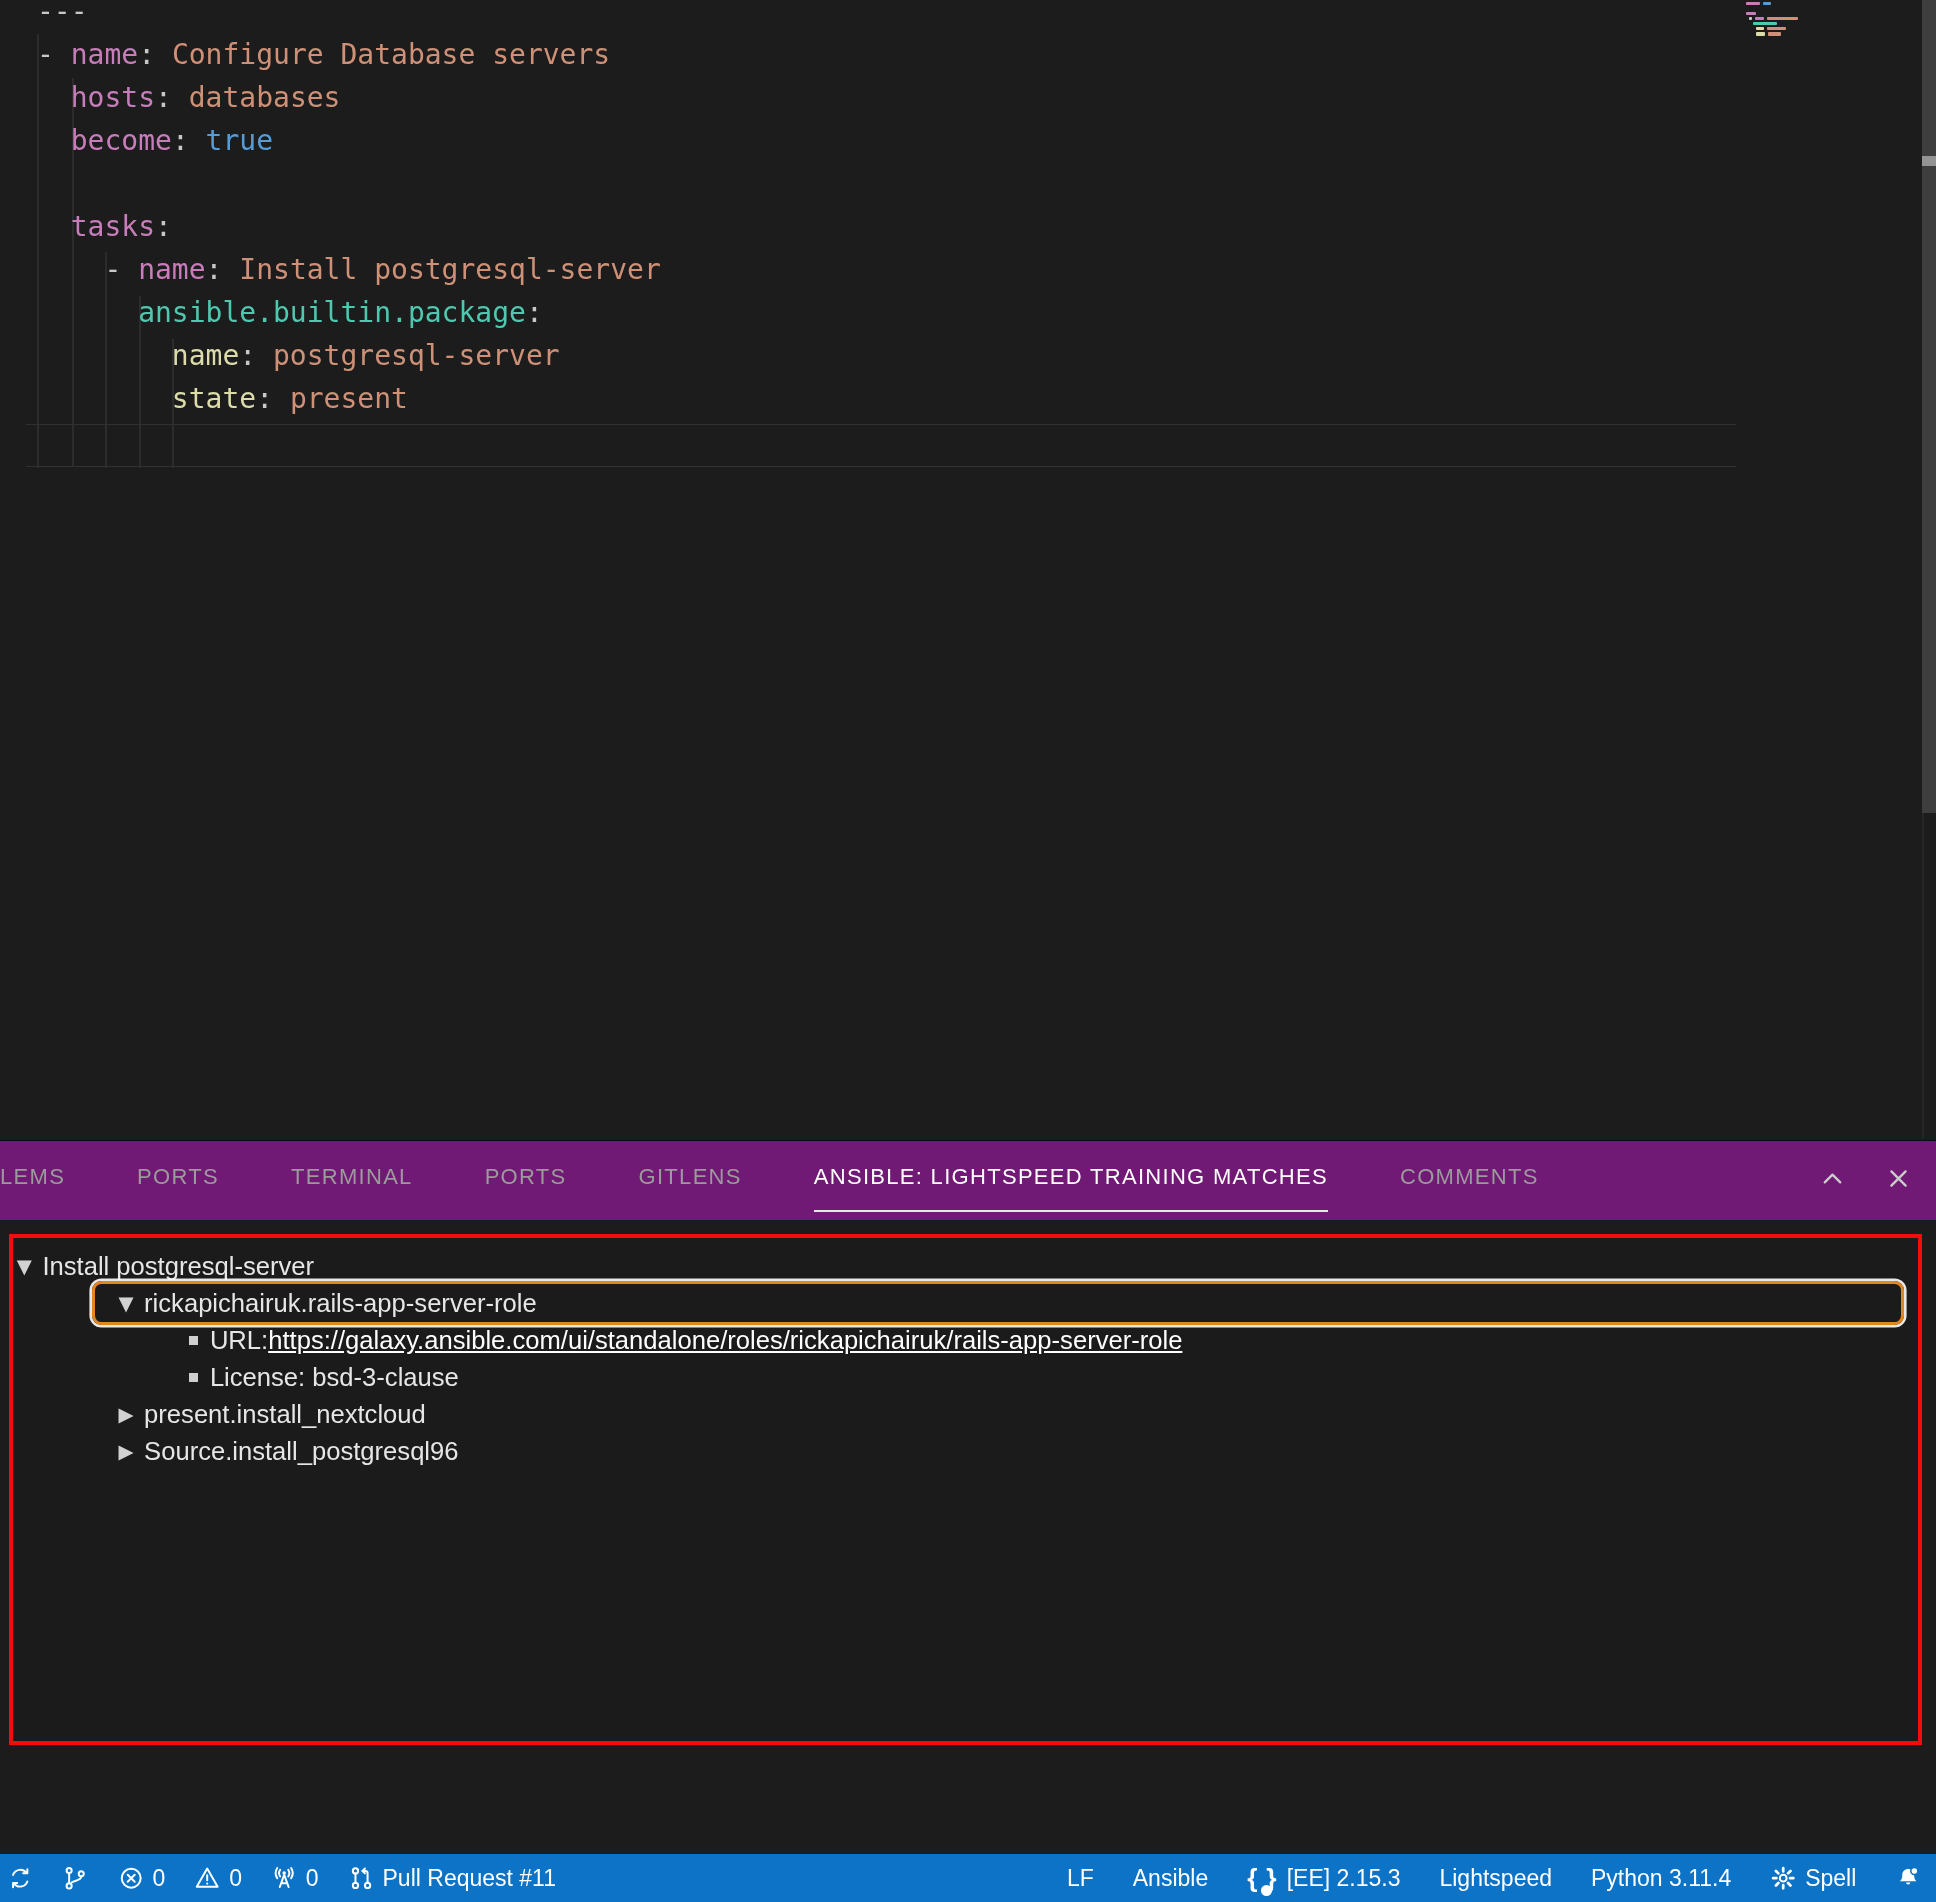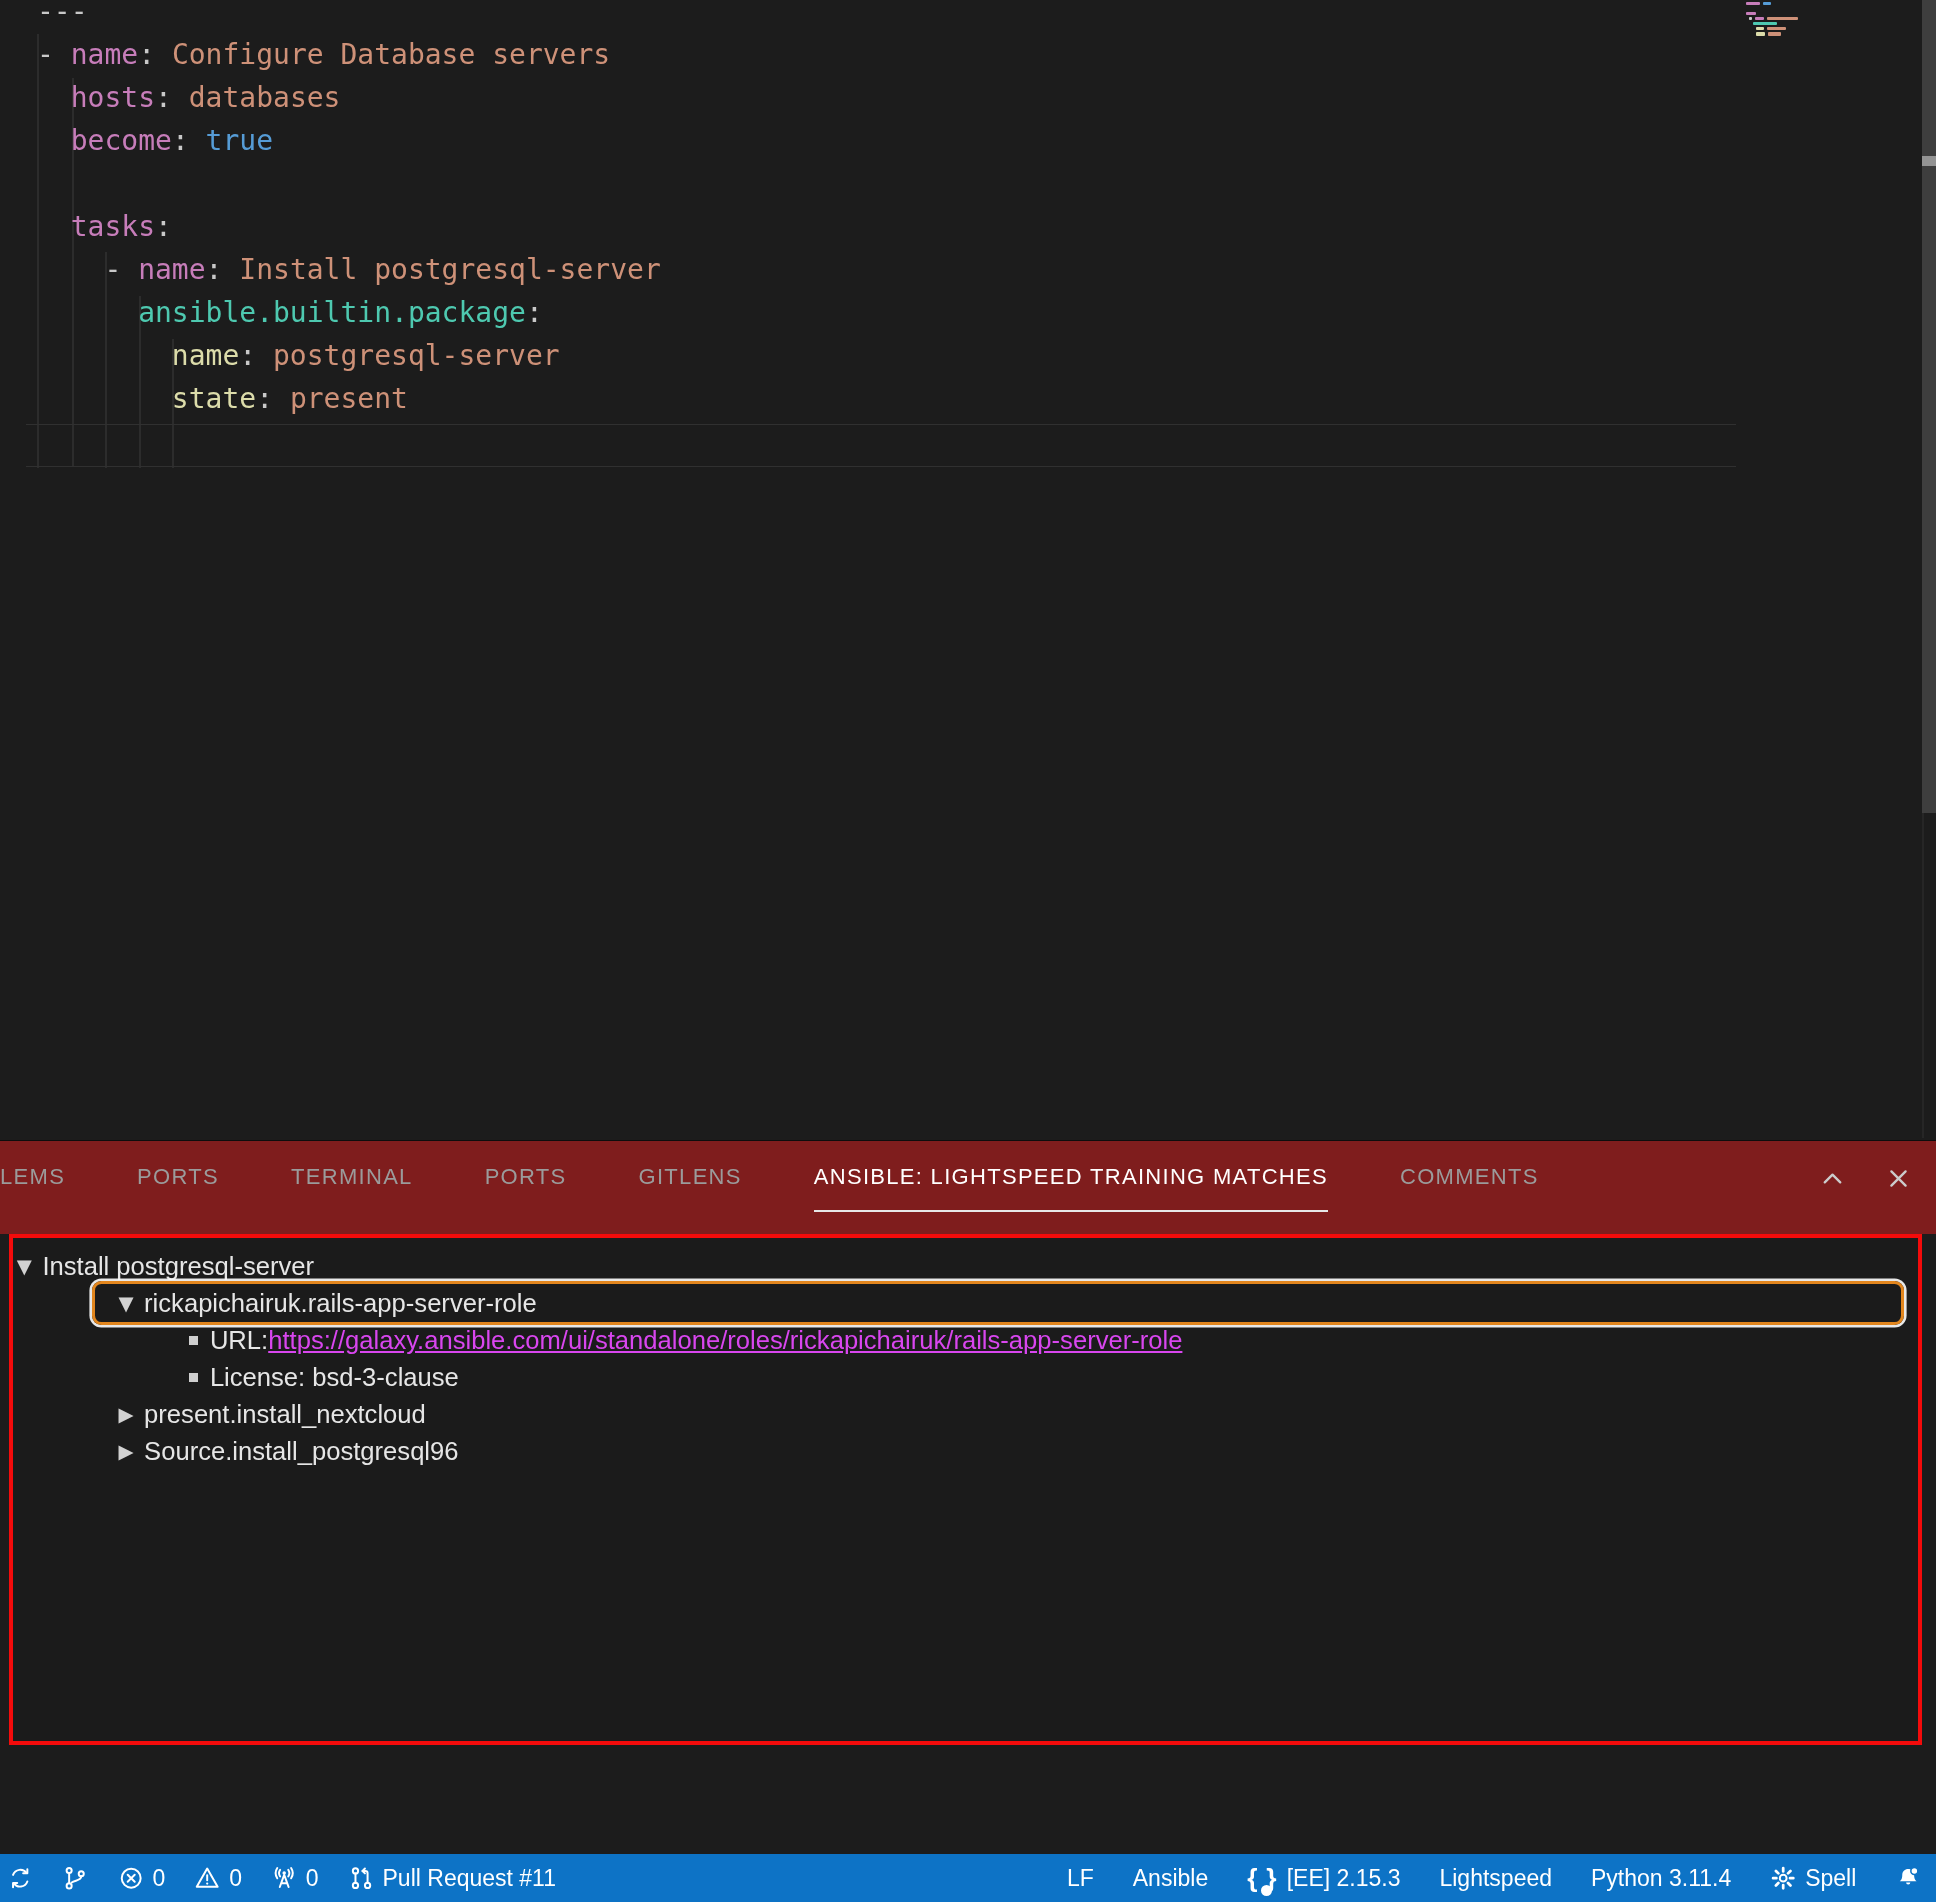--- a/index.html
+++ b/index.html
@@ -13,36 +13,36 @@
   .guide{position:absolute;width:1.7px;background:#2c2c2c;}
   .curline{position:absolute;left:25.6px;top:424px;width:1710px;height:43px;
            border-top:1.7px solid #303030;border-bottom:1.7px solid #303030;box-sizing:border-box;}
   .minimap{position:absolute;left:1746px;top:1.7px;width:73px;}
   .mm-row{height:3.4px;margin-bottom:1.7px;white-space:nowrap;font-size:0;}
   .mm-seg{display:inline-block;height:3.4px;border-radius:0.9px;vertical-align:top;}
   .vstrip{position:absolute;left:1922px;top:0;width:15.3px;height:813px;background:#3e3e3e;}
   .vthumb{position:absolute;left:0;top:156px;width:15.3px;height:10.2px;background:#949494;}
   .vline{position:absolute;left:1922px;top:813px;width:1.7px;height:325px;background:#262626;}
   
-  .ptabbar{position:absolute;left:0;top:1140px;width:1937px;height:94px;background:#7f1d1d;
+  .ptabbar{position:absolute;left:0;top:1140px;width:1937px;height:80px;background:#701a75;
            border-top:1.7px solid #0d0d0d;box-sizing:border-box;}
   .ptabs{position:absolute;left:0;top:0;height:72px;display:flex;}
   .ptab{height:69px;line-height:72px;font-size:22px;letter-spacing:1.3px;color:#9b9b9b;
         margin-right:72px;border-bottom:2.6px solid transparent;cursor:pointer;white-space:nowrap;}
   .ptab.active{color:#ffffff;border-bottom:2.6px solid #e7e7e7;}
   .pactions{position:absolute;right:22px;top:20.4px;display:flex;gap:32px;}
   .pact{width:34px;height:34px;display:flex;align-items:center;justify-content:center;cursor:pointer;}
   
   .redbox{position:absolute;left:8.5px;top:1234px;width:1913px;height:511px;box-sizing:border-box;
           border:4.3px solid #f40b0b;background:#1b1b1b;padding-top:10.2px;overflow:hidden;}
   .trow{position:relative;height:37px;display:flex;align-items:center;font-size:25.6px;color:#e6e6e6;}
   .ind0{padding-left:4.3px;} .ind1{padding-left:106px;} .ind2{padding-left:176px;}
   .twisty{font-family:"DejaVu Sans",sans-serif;font-size:19.6px;color:#d2d2d2;width:25.6px;flex:0 0 auto;}
   .bullet{width:9.4px;height:9.4px;background:#cfcfcf;margin-right:12px;flex:0 0 auto;}
-  .tlink{color:#d946ef;text-decoration:underline;cursor:pointer;}
+  .tlink{color:#ffffff;text-decoration:underline;cursor:pointer;}
   .ring{position:absolute;left:79px;right:13.6px;top:-4.3px;bottom:-2.6px;border:3.4px solid #e2861e;
         border-radius:9.4px;box-shadow:0 0 0 2.6px rgba(250,250,250,.92);pointer-events:none;}
   
   .statusbar{position:absolute;left:0;bottom:0;width:1937px;height:49px;background:#0d73c6;
              color:#fff;display:flex;align-items:center;font-size:23px;}
   .sb-left{display:flex;align-items:center;gap:29px;padding-left:6.8px;}
   .sb-right{margin-left:auto;display:flex;align-items:center;gap:39px;padding-right:15.3px;}
   .sb-item{display:flex;align-items:center;gap:8.5px;cursor:pointer;white-space:nowrap;}
   .sb-item svg{display:block;}
   .braces{position:relative;font-size:26.4px;font-weight:bold;letter-spacing:1.7px;}

